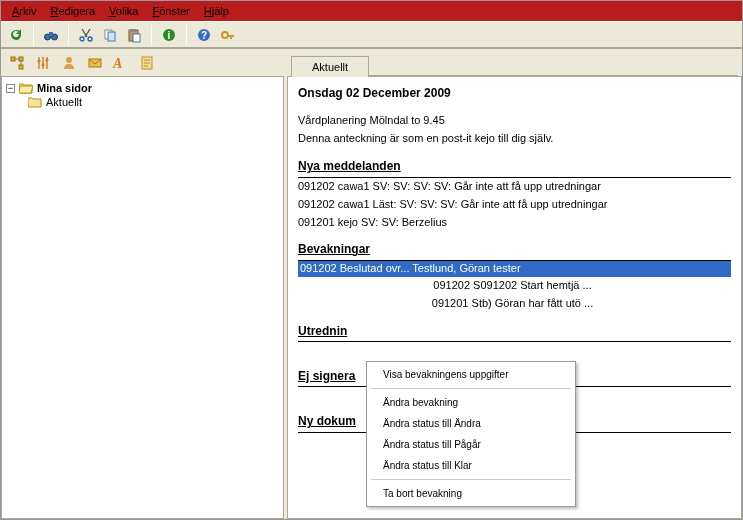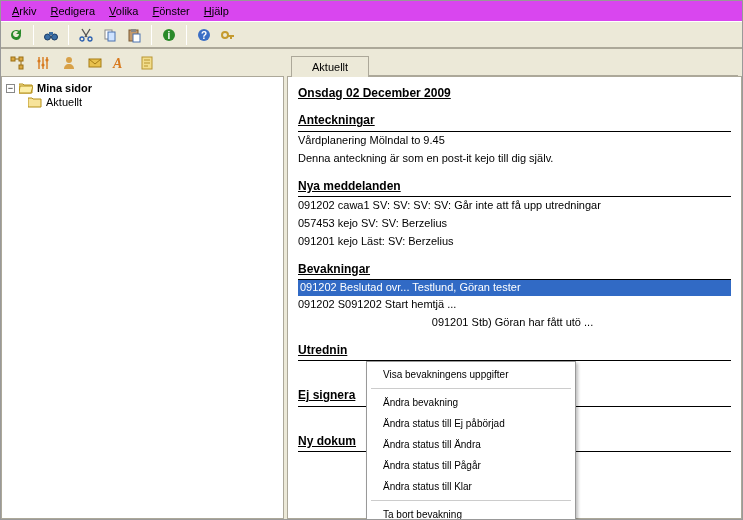--- a/index.html
+++ b/index.html
@@ -12,21 +12,21 @@
     height: 520px;
     overflow: hidden;
     position: relative;
     border: 1px solid #999;
   }
   
   .menubar {
     display: flex;
     align-items: center;
     padding: 2px 4px;
-    background: #d946ef;
+    background: #b91c1c;
   }
   .menubar .menuitem {
     padding: 2px 7px;
     cursor: default;
   }
   .menubar .menuitem span.u { text-decoration: underline; }
   
   .toolbar {
     display: flex;
     align-items: center;
@@ -117,21 +117,20 @@
     border:1px solid #aca899;
     border-top:none;
     overflow:auto;
     padding: 6px 10px;
     line-height:1.45;
   }
   .content h3.title {
     margin:2px 0 10px 0;
     font-size:12px;
     font-weight:bold;
-    text-decoration: underline;
   }
   .content h4.sect {
     margin:10px 0 0 0;
     font-size:12px;
     font-weight:bold;
     text-decoration: underline;
     border-bottom:1px solid #000;
     padding-bottom:1px;
   }
   .content .line { padding:1px 0; white-space:nowrap; }
@@ -293,32 +292,31 @@
   </div>
 
   <div class="right-pane">
     <div class="tab-bar">
       <div class="tab"><span>Aktuellt</span></div>
       <div style="flex:1;border-bottom:1px solid #aca899;"></div>
     </div>
     <div class="content">
       <h3 class="title">Onsdag 02 December 2009</h3>
 
-      <h4 class="sect">Anteckningar</h4>
       <div class="line">Vårdplanering Mölndal to 9.45</div>
       <div class="line">Denna anteckning är som en post-it kejo till dig själv.</div>
 
       <h4 class="sect">Nya meddelanden</h4>
       <div class="line">091202  cawa1  SV: SV: SV: SV: Går inte att få upp utredningar</div>
-      <div class="line">057453  kejo  SV: SV: Berzelius</div>
-      <div class="line">091201  kejo  Läst: SV: Berzelius</div>
+      <div class="line">091202  cawa1  Läst: SV: SV: SV: Går inte att få upp utredningar</div>
+      <div class="line">091201  kejo  SV: SV: Berzelius</div>
 
       <h4 class="sect">Bevakningar</h4>
       <div class="line highlight">091202  Beslutad ovr... Testlund, Göran  tester</div>
-      <div class="line" style="display:flex;justify-content:flex-start;padding-right:4px;">
+      <div class="line" style="display:flex;justify-content:center;padding-right:4px;">
         <span>091202  S</span>
         <span>091202 Start hemtjä ...</span>
       </div>
       <div class="line" style="display:flex;justify-content:center;padding-right:4px;">
         <span>091201  S</span>
         <span>tb)   Göran har fått utö ...</span>
       </div>
 
       <h4 class="sect">Utrednin</h4>
       <br>
@@ -326,19 +324,18 @@
       <br>
       <h4 class="sect">Ny dokum</h4>
     </div>
   </div>
 </div>
 
 <div class="context-menu" style="left:365px; top:360px;">
   <div class="cm-item">Visa bevakningens uppgifter</div>
   <div class="cm-sep"></div>
   <div class="cm-item">Ändra bevakning</div>
-  <div class="cm-item">Ändra status till Ej påbörjad</div>
   <div class="cm-item">Ändra status till Ändra</div>
   <div class="cm-item">Ändra status till Pågår</div>
   <div class="cm-item">Ändra status till Klar</div>
   <div class="cm-sep"></div>
   <div class="cm-item">Ta bort bevakning</div>
 </div>
 
 </body></html>

